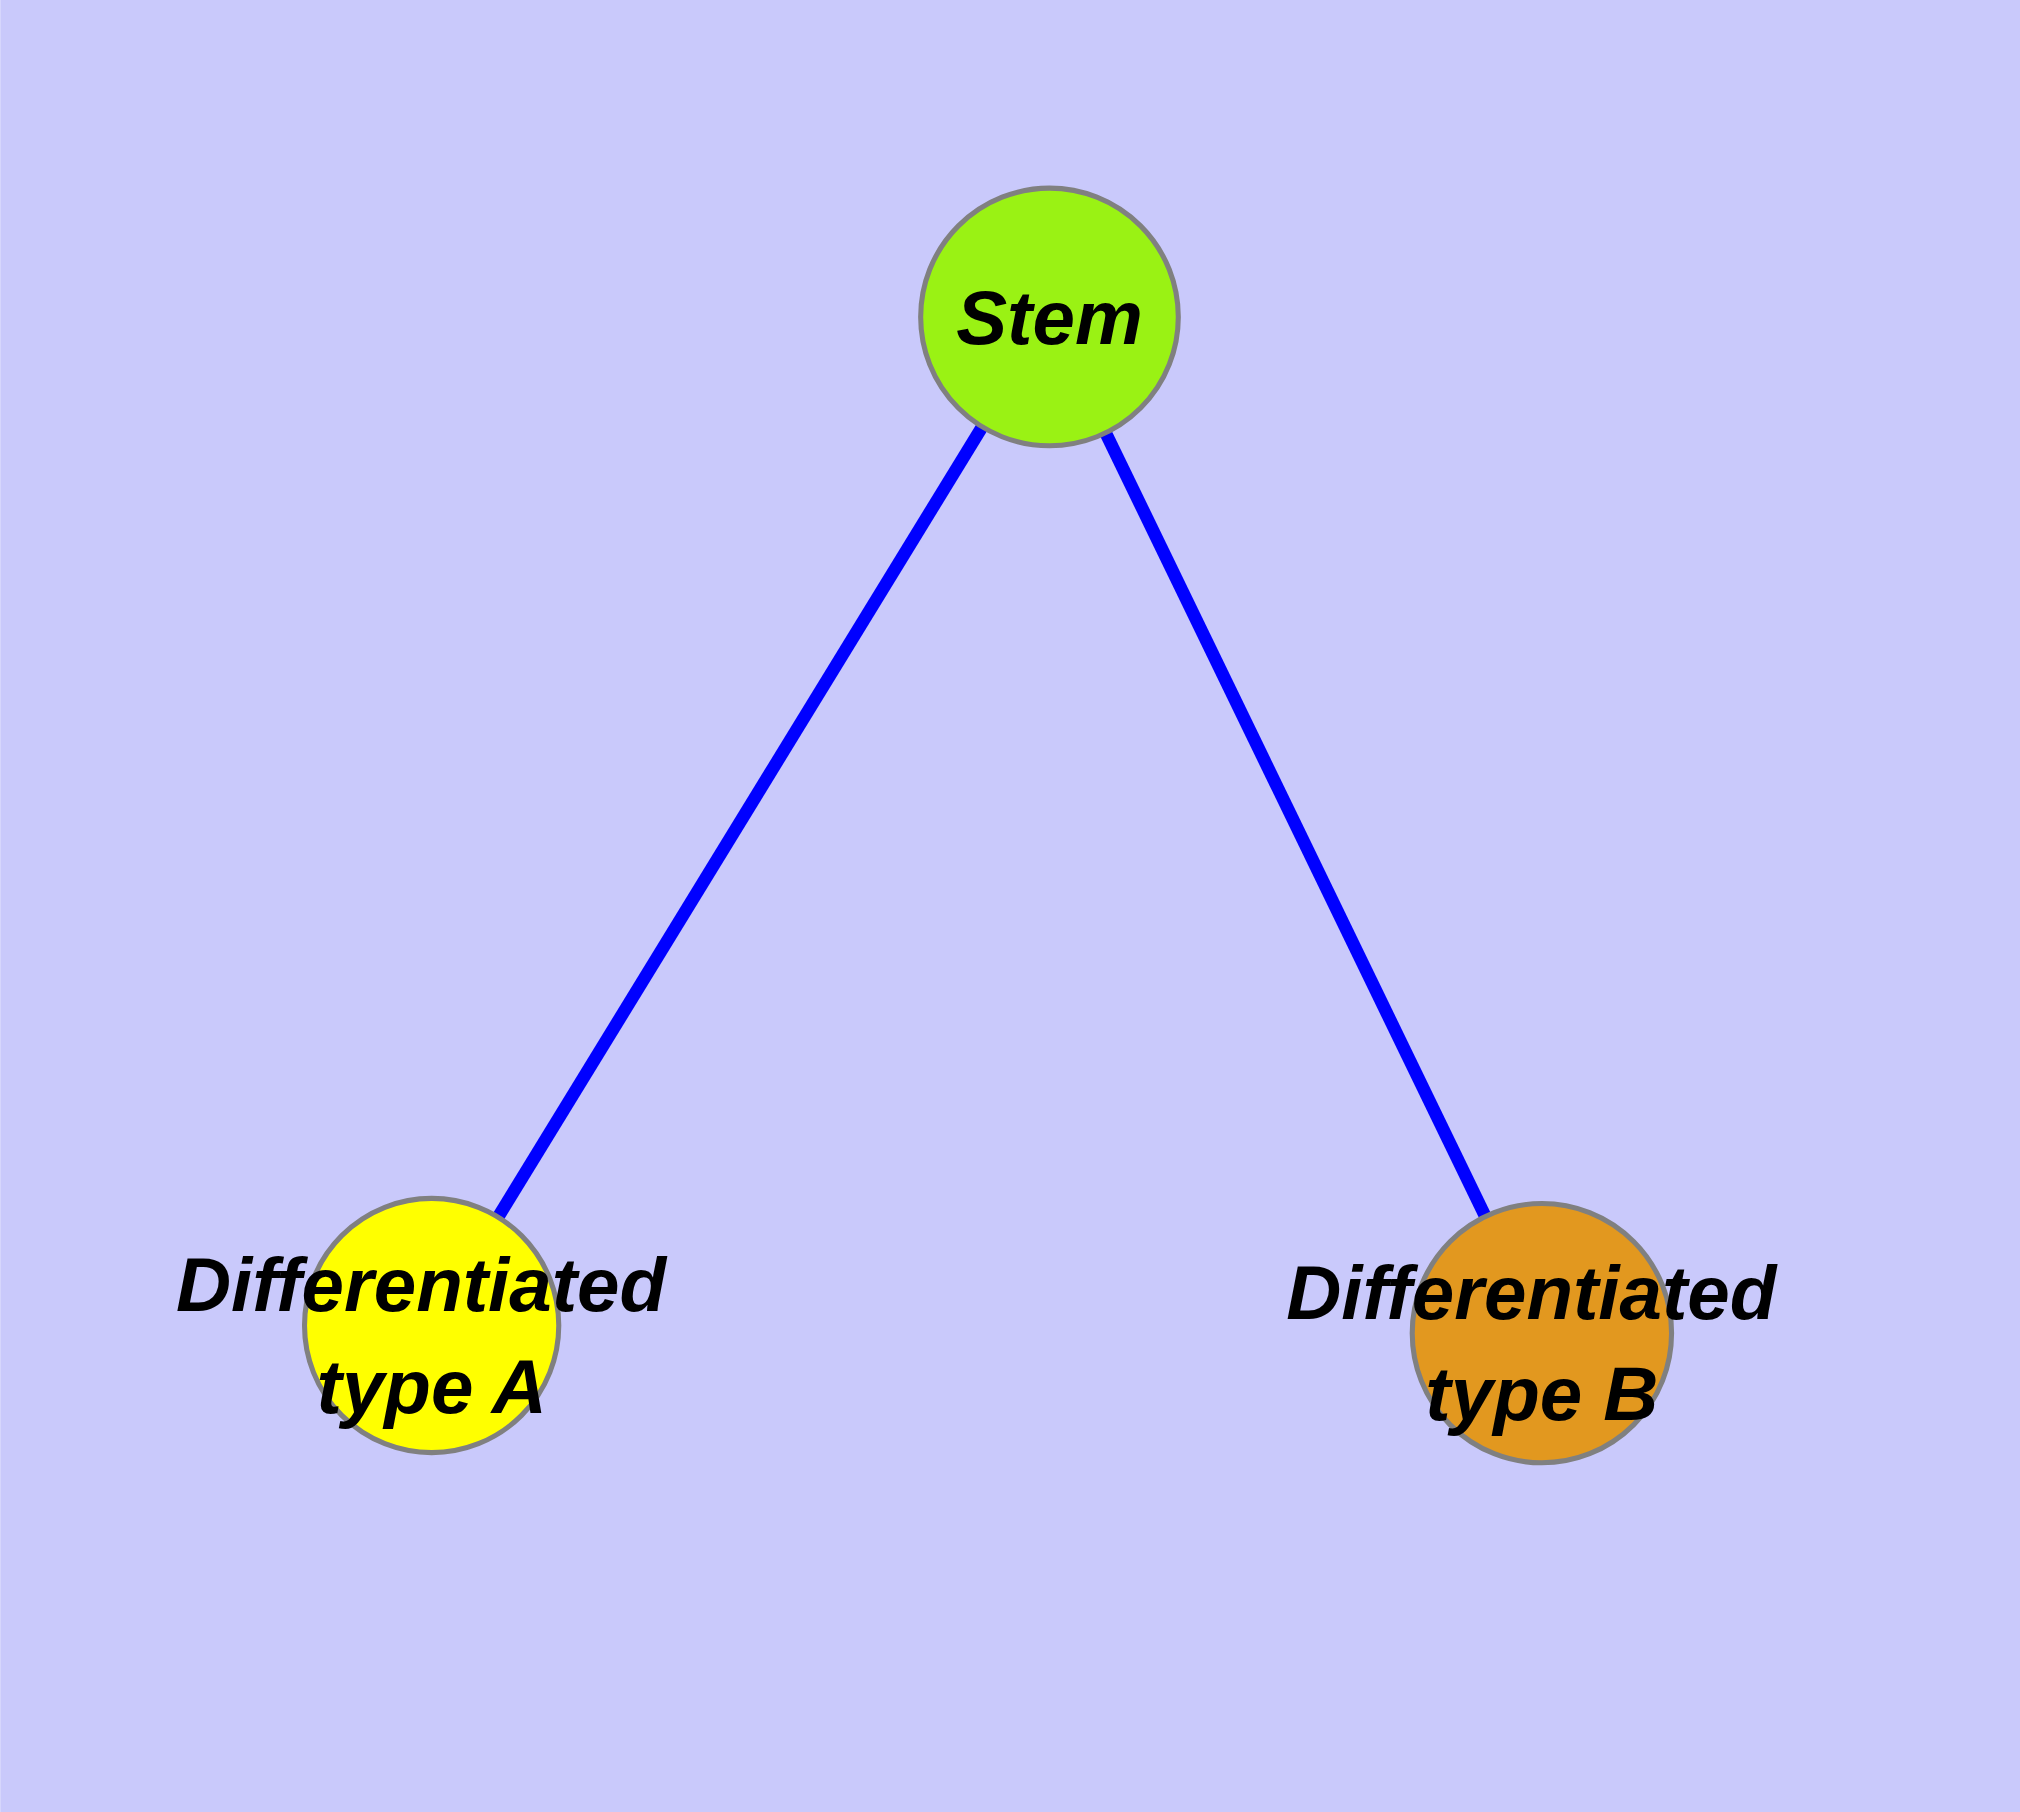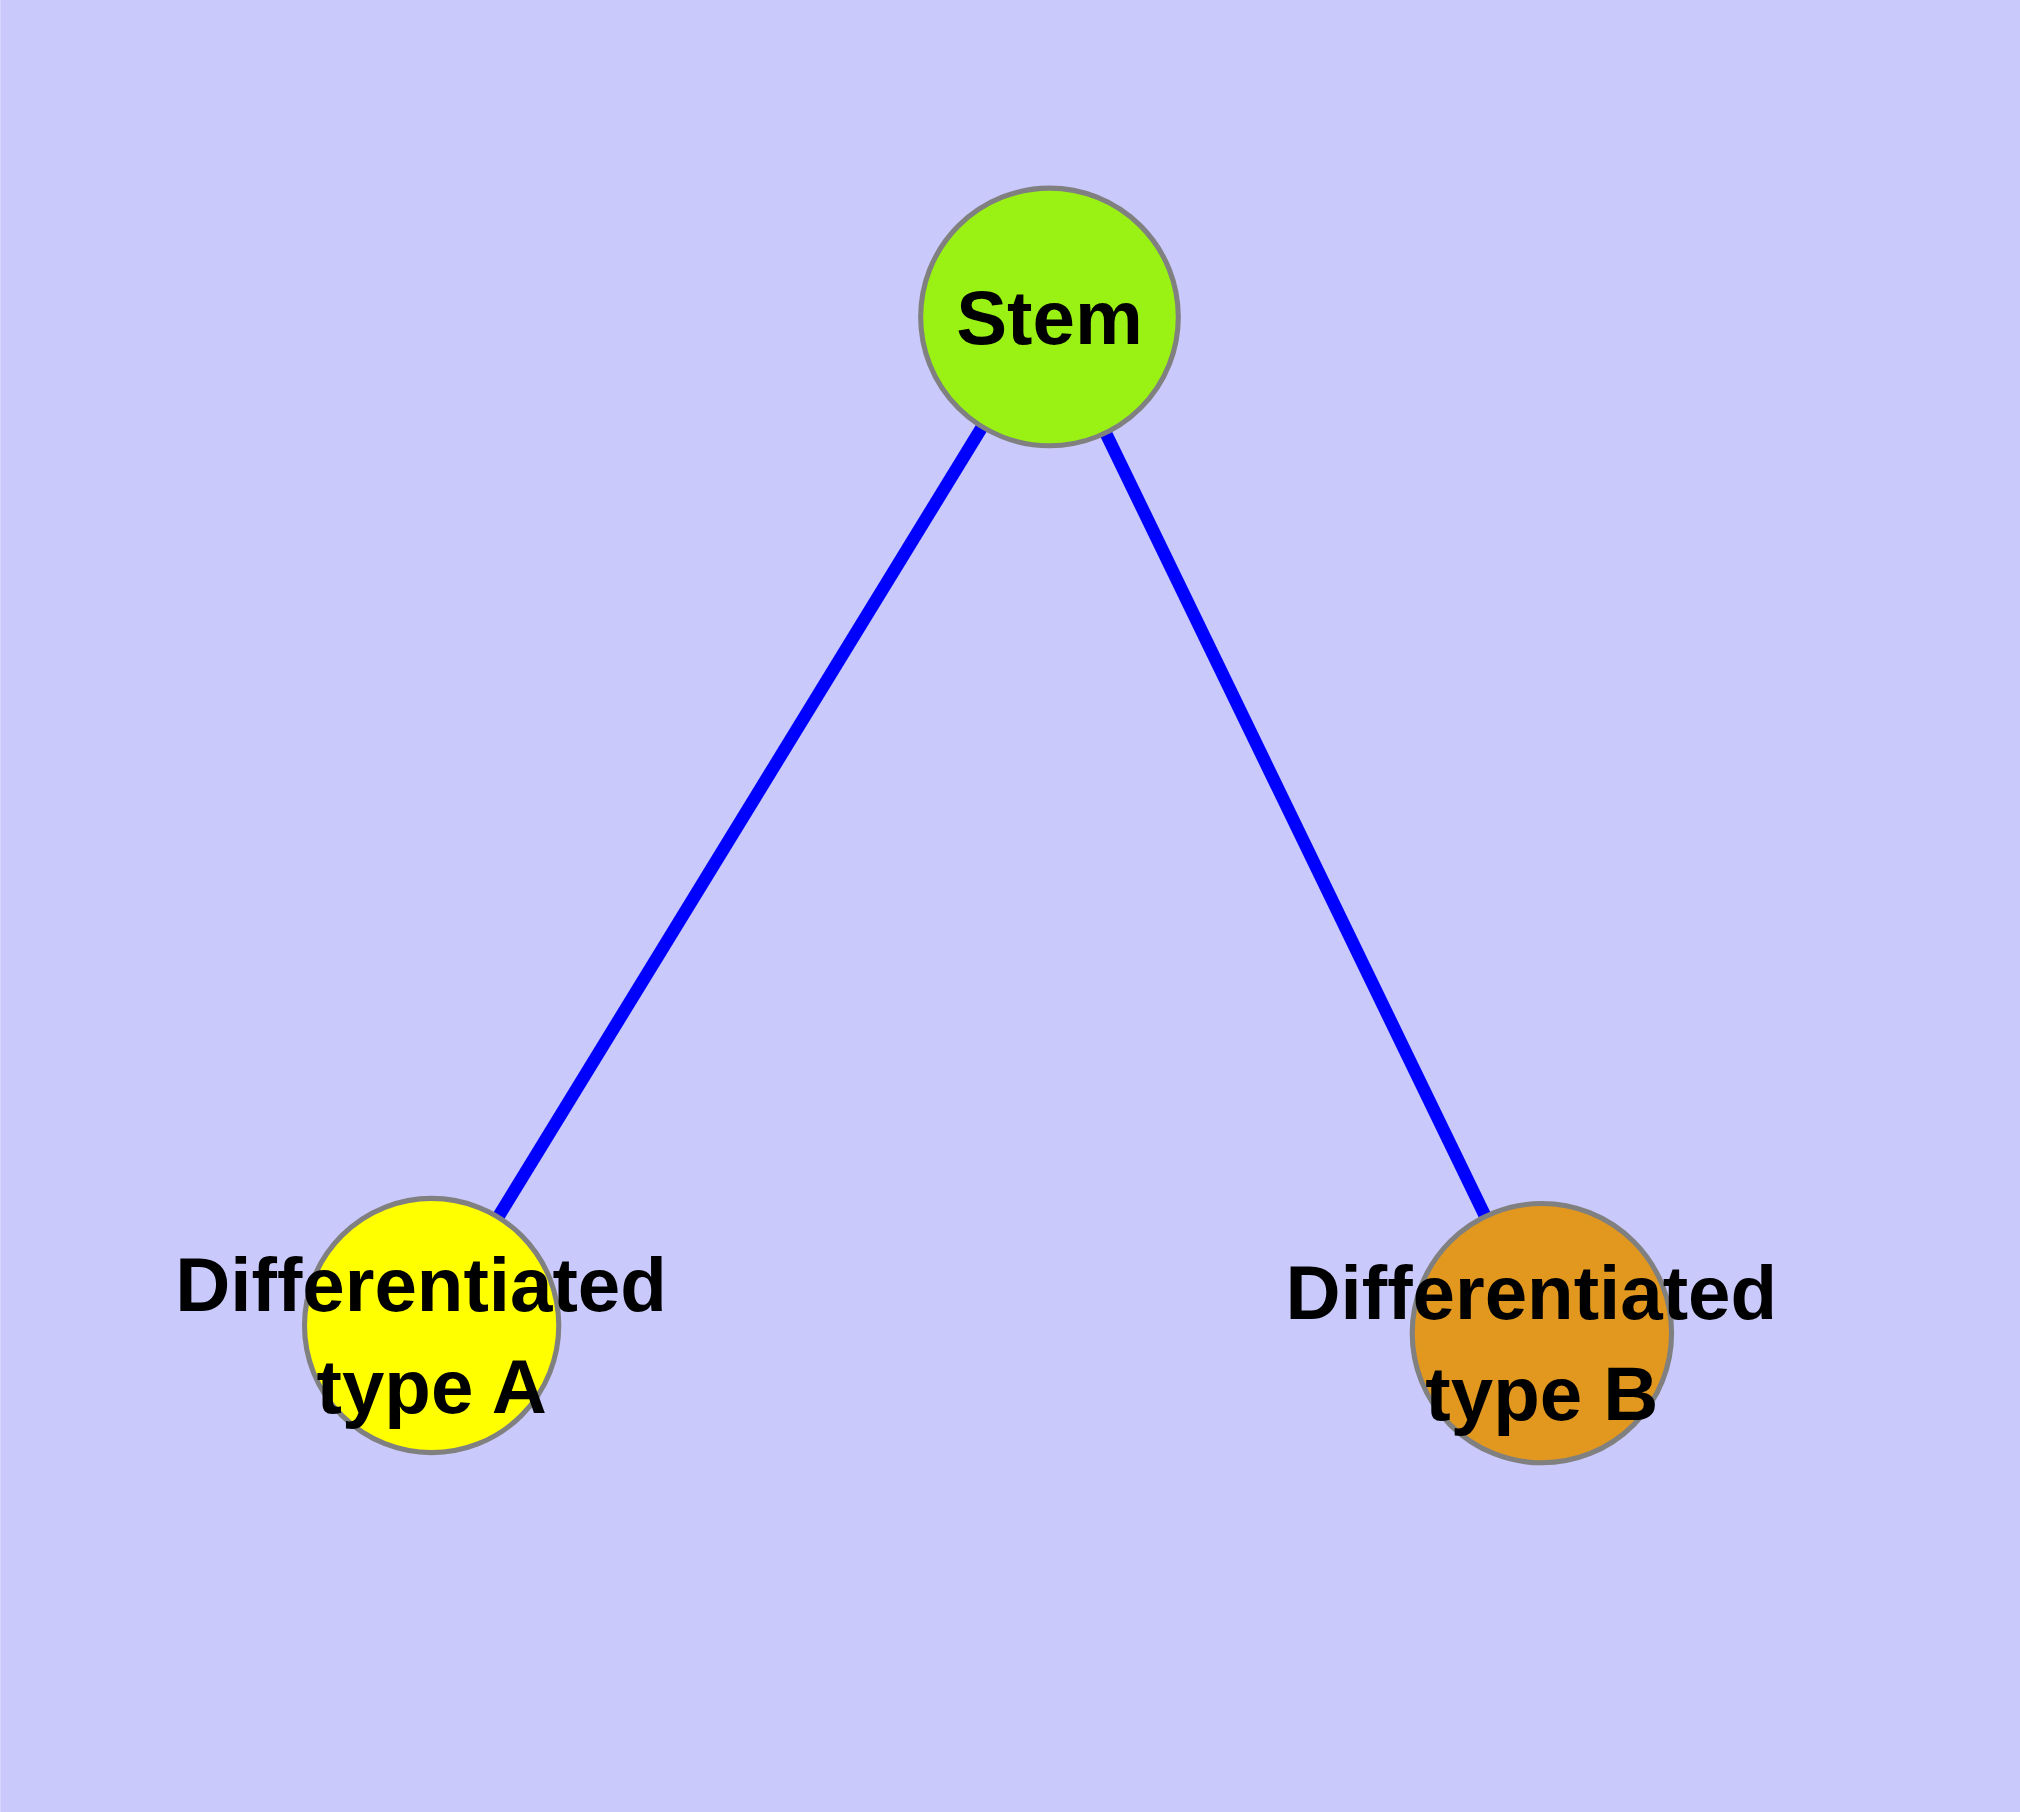--- a/index.html
+++ b/index.html
@@ -9,20 +9,21 @@
   body {
     width: 2021px;
     height: 1812px;
     overflow: hidden;
     font-family: "Liberation Sans", sans-serif;
   }
   .canvas-wrap {
     position: relative;
     width: 2021px;
     height: 1812px;
+    font-style: italic;
   }
   svg.graph {
     display: block;
     width: 2021px;
     height: 1812px;
   }
   .node-circle {
     stroke-width: 6px;
   }
   .edge-line {

